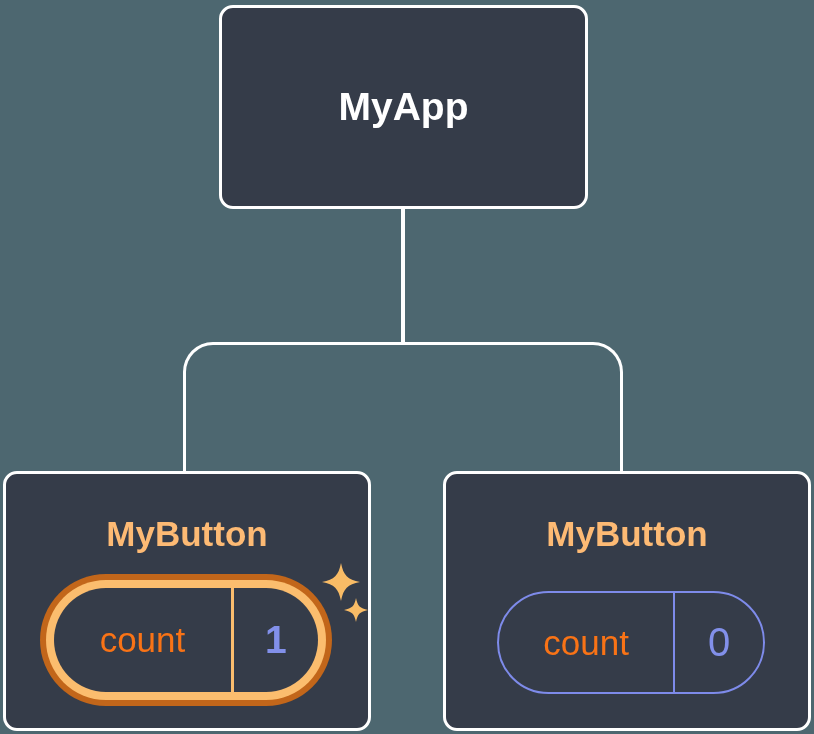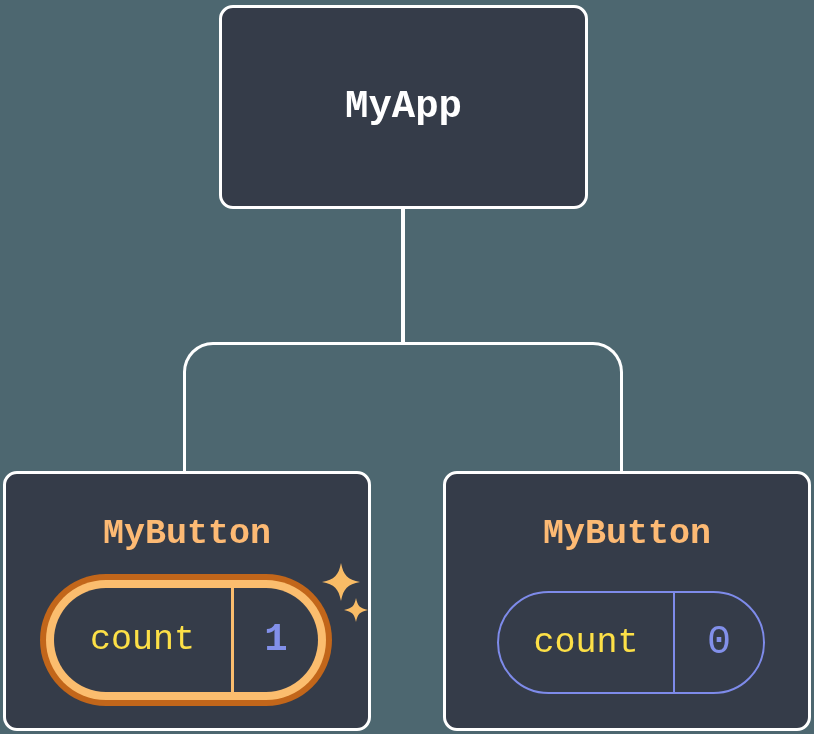--- a/index.html
+++ b/index.html
@@ -1,21 +1,21 @@
 <!DOCTYPE html>
 <html><head>
 <meta charset="utf-8">
 <style>
   html,body{margin:0;padding:0;background:#4D6770;}
   .stage{
     position:relative;
     width:814px;height:734px;
     background:#4D6770;
     overflow:hidden;
-    font-family:Liberation Mono, monospace;
+    font-family:Liberation Sans, sans-serif;
   }
   
   .stem{
     position:absolute;left:401px;top:207px;width:4px;height:138px;
     background:#FFFFFF;border-radius:2px;
   }
   .bracket{
     position:absolute;left:183px;top:342px;width:440px;height:131px;
     border:3.5px solid #FFFFFF;border-bottom:none;
     border-radius:30px 30px 0 0;
@@ -57,21 +57,21 @@
     background:#353C49;border-radius:999px;
     display:flex;align-items:stretch;overflow:hidden;
   }
   .pill-inner .seg-key{
     width:67%;display:flex;align-items:center;justify-content:center;
     border-right:3px solid #FBBD6E;
   }
   .pill-inner .seg-val{
     flex:1;display:flex;align-items:center;justify-content:center;
   }
-  .state-key{font-size:35px;font-weight:400;color:#fde047;}
+  .state-key{font-size:35px;font-weight:400;color:#f97316;}
   .state-val-bold{font-size:39px;font-weight:700;color:#8290EA;}
   
   .pill-plain{
     position:absolute;left:51px;top:117px;width:268px;height:103px;
     border:2.5px solid #7E8BEA;border-radius:999px;
     box-sizing:border-box;
     display:flex;align-items:stretch;overflow:hidden;
   }
   .pill-plain .seg-key{
     width:66%;display:flex;align-items:center;justify-content:center;

